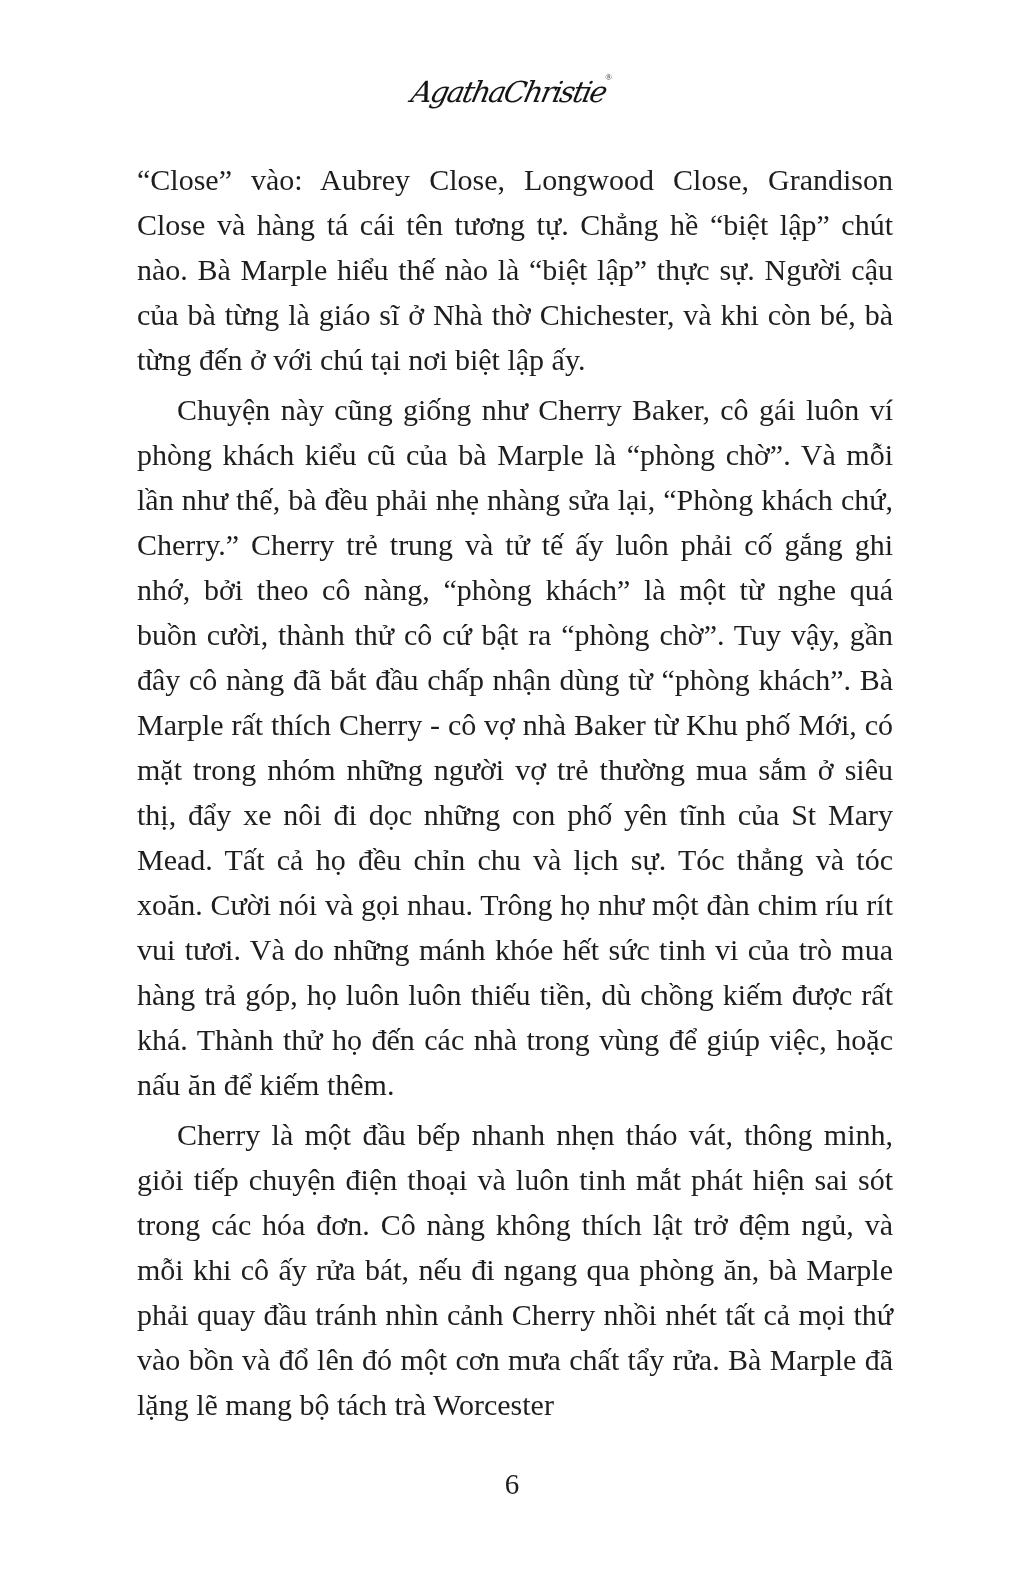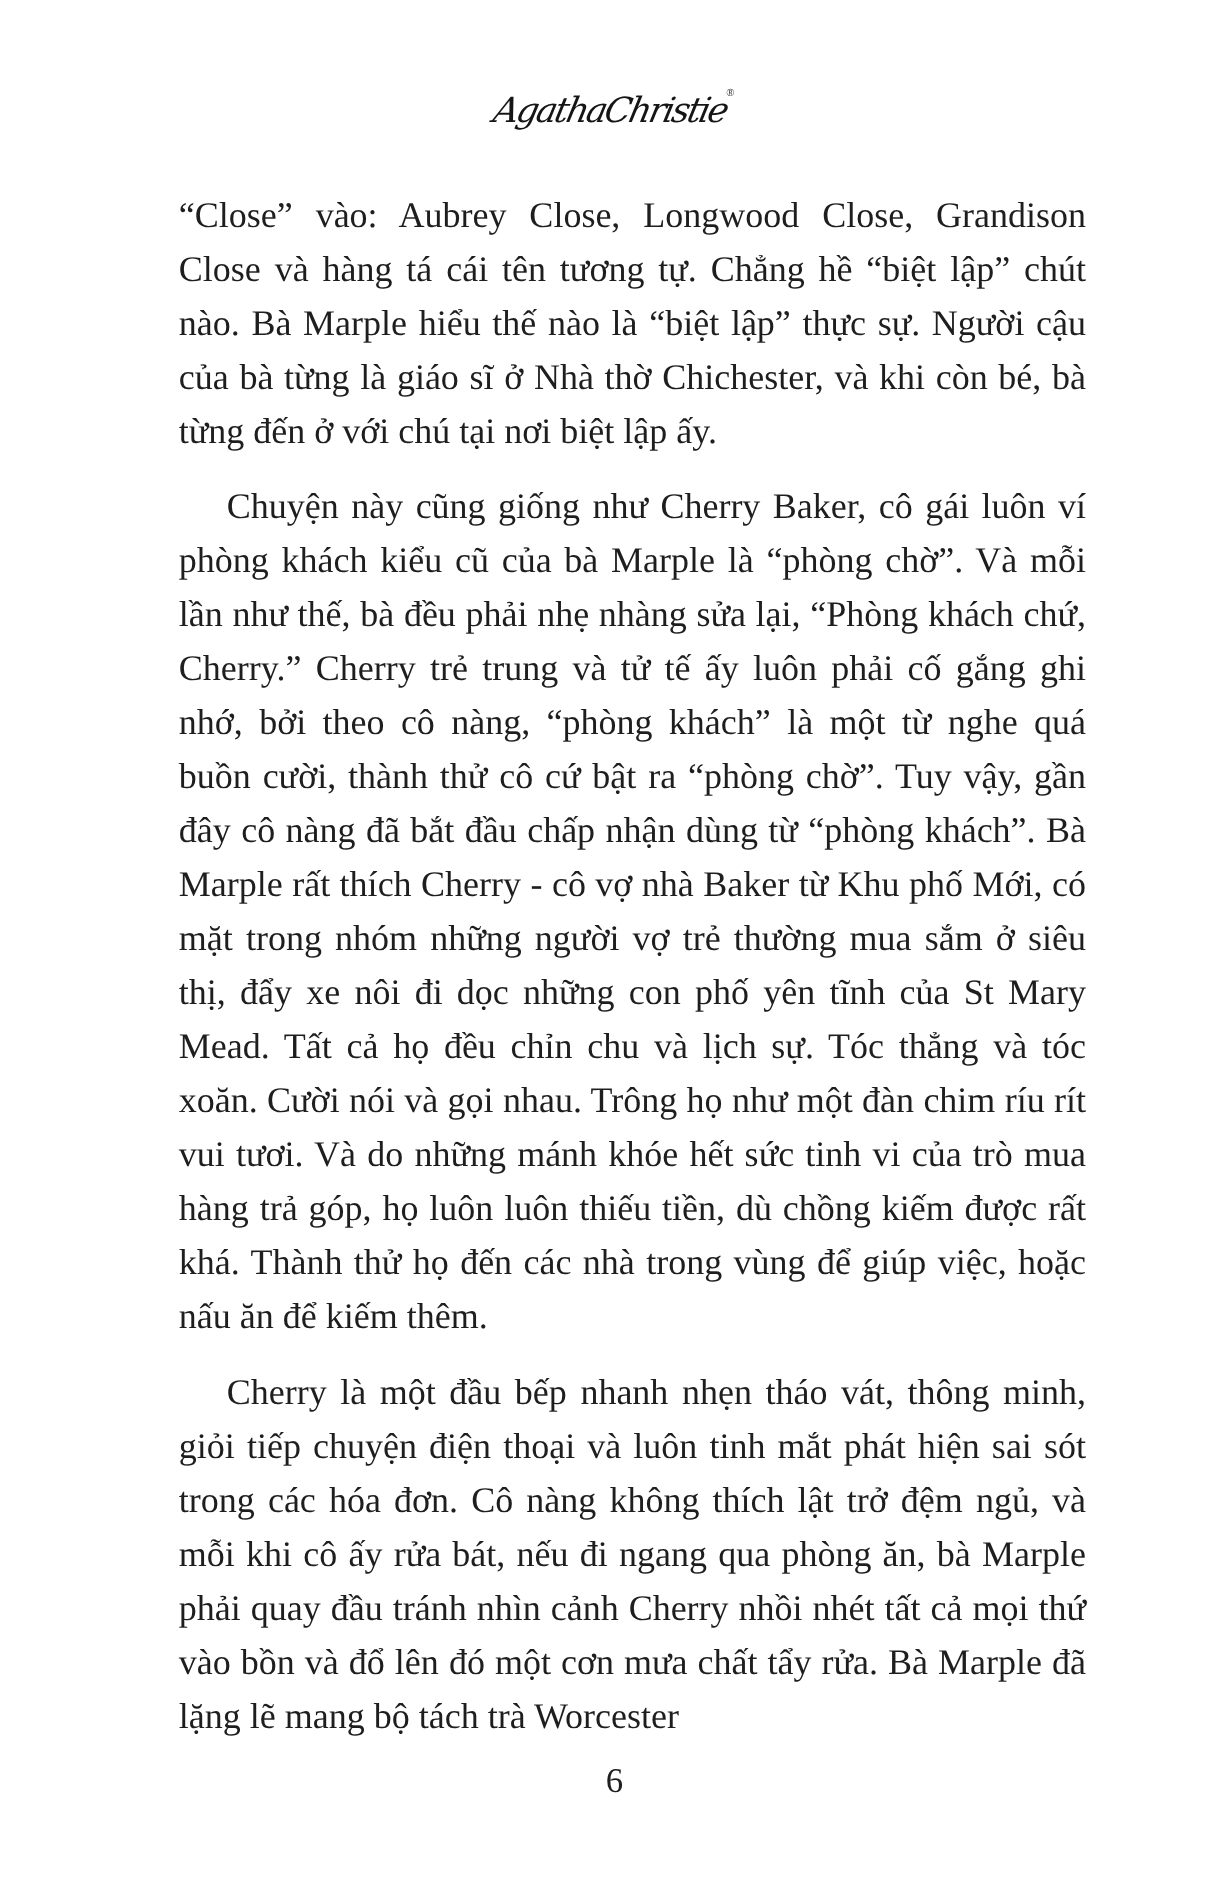--- a/index.html
+++ b/index.html
@@ -36,32 +36,32 @@
   }
   .tm {
     font-size: 9px;
     vertical-align: 22px;
     letter-spacing: 0;
     color: #2a2a2a;
   }
   .text-block {
     position: absolute;
     top: 157px;
-    left: 149px;
+    left: 137px;
     width: 756px;
     font-size: 30px;
     line-height: 45px;
     text-align: justify;
   }
   .text-block p {
     margin: 0;
   }
   .text-block p.indent {
     text-indent: 40px;
-    margin-top: 18px;
+    margin-top: 5px;
   }
   .page-footer {
     position: absolute;
     top: 1468px;
     left: 0;
     width: 100%;
     text-align: center;
   }
   .pagenum {
     font-size: 29px;

